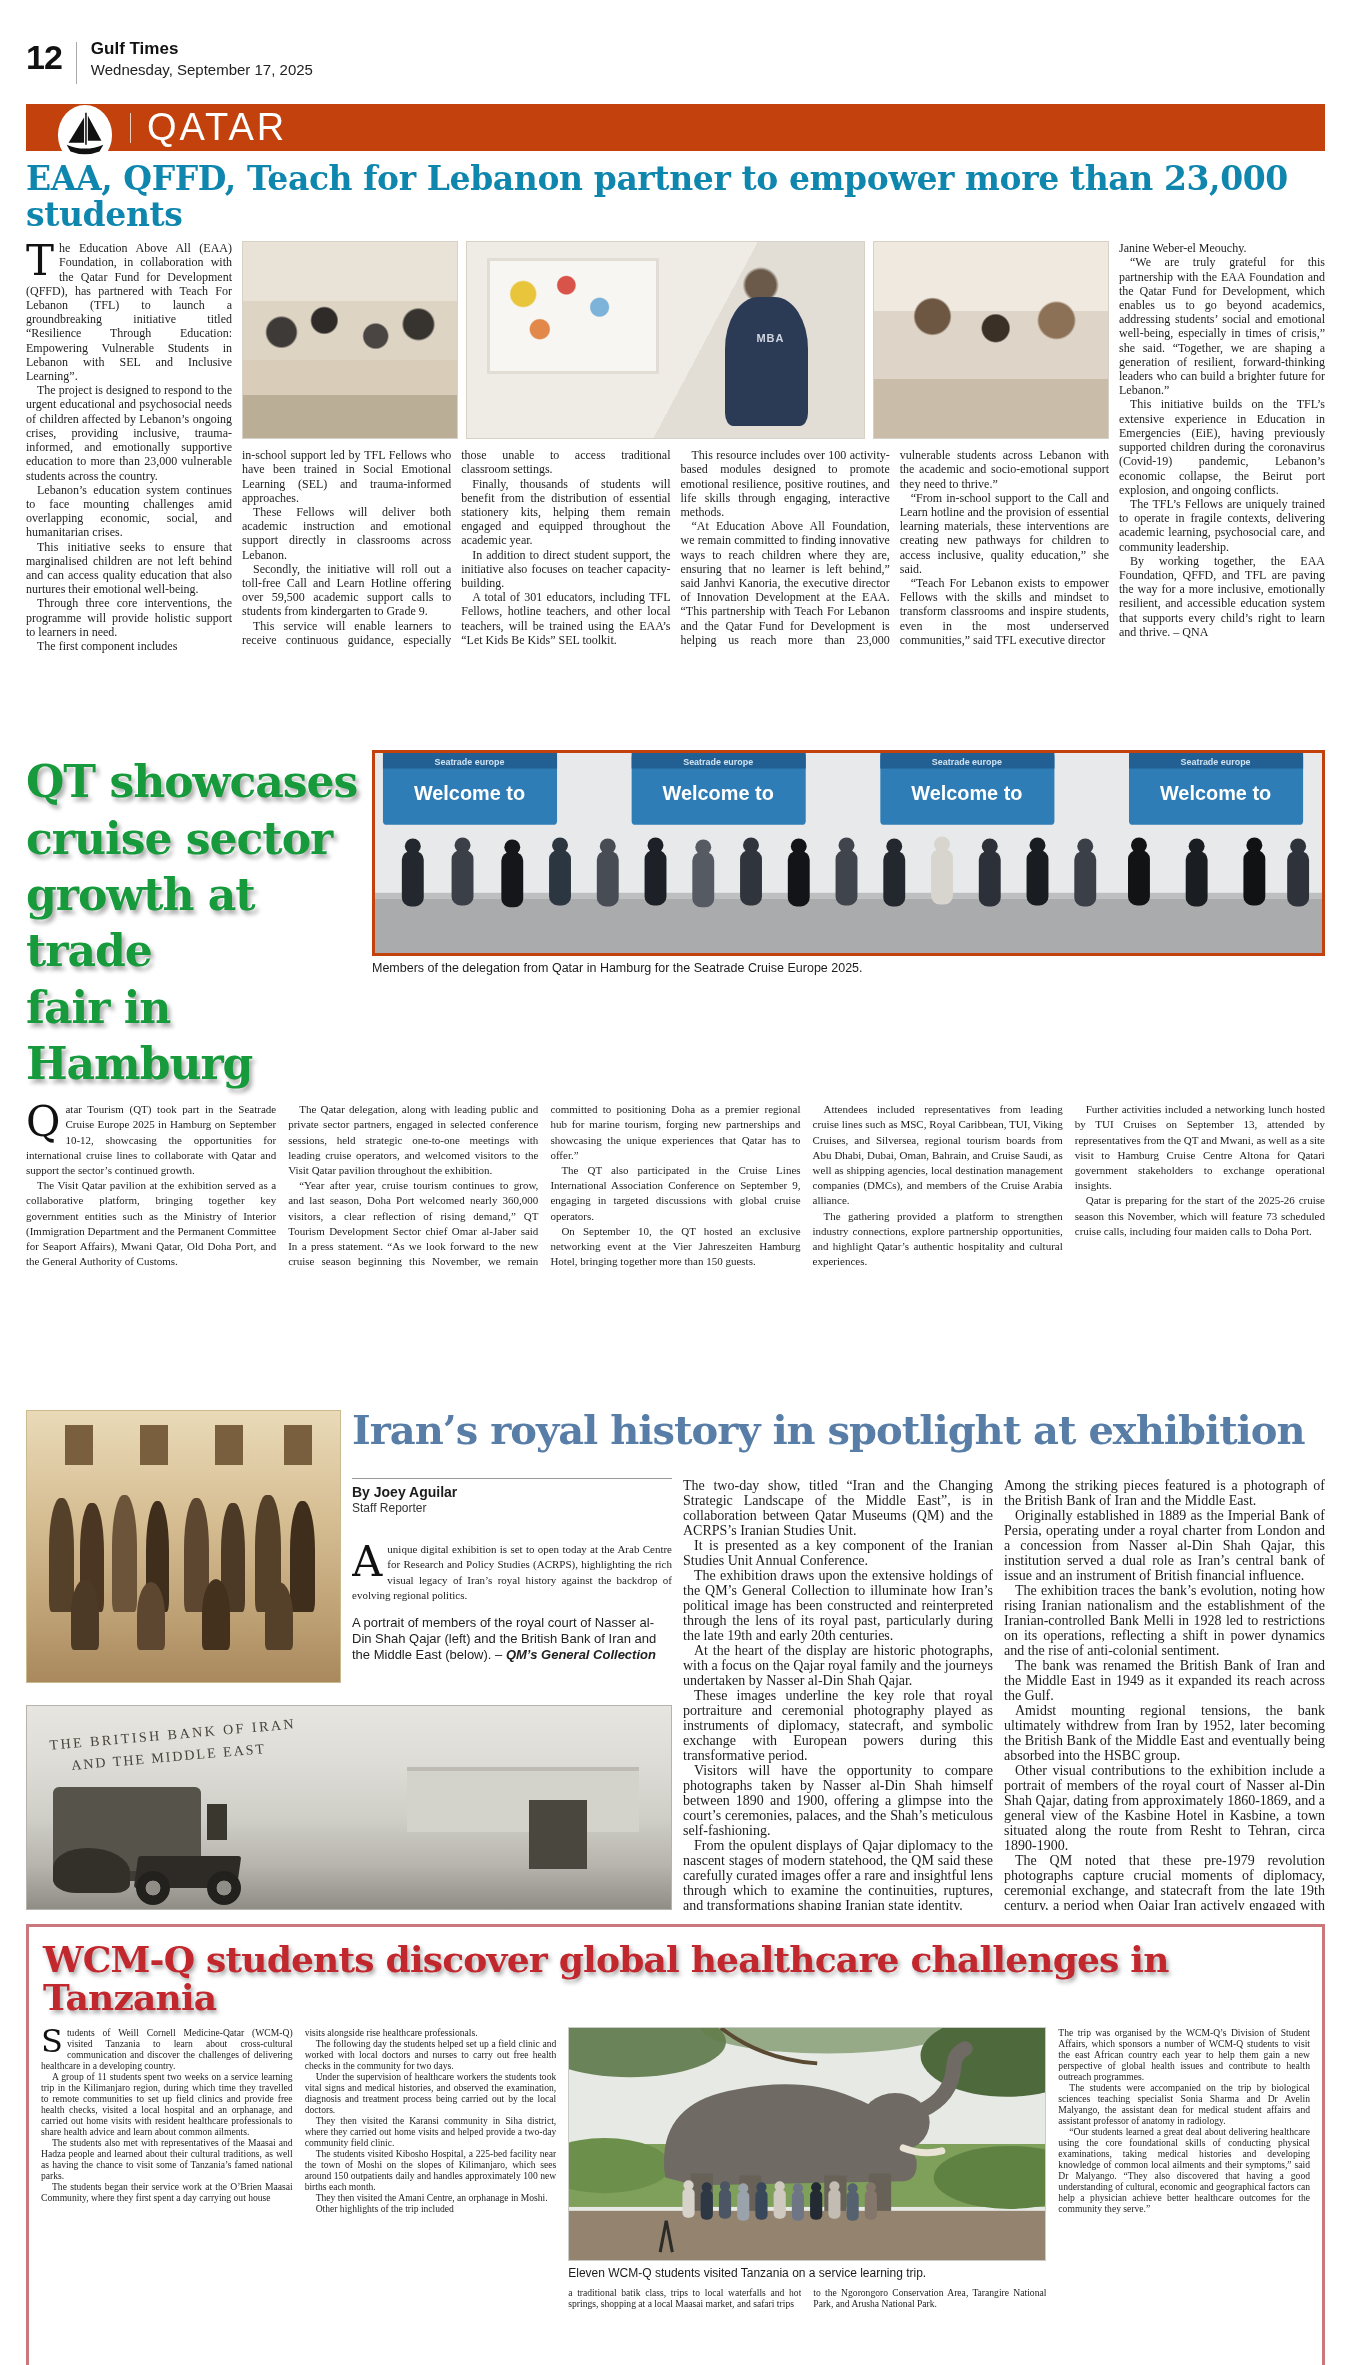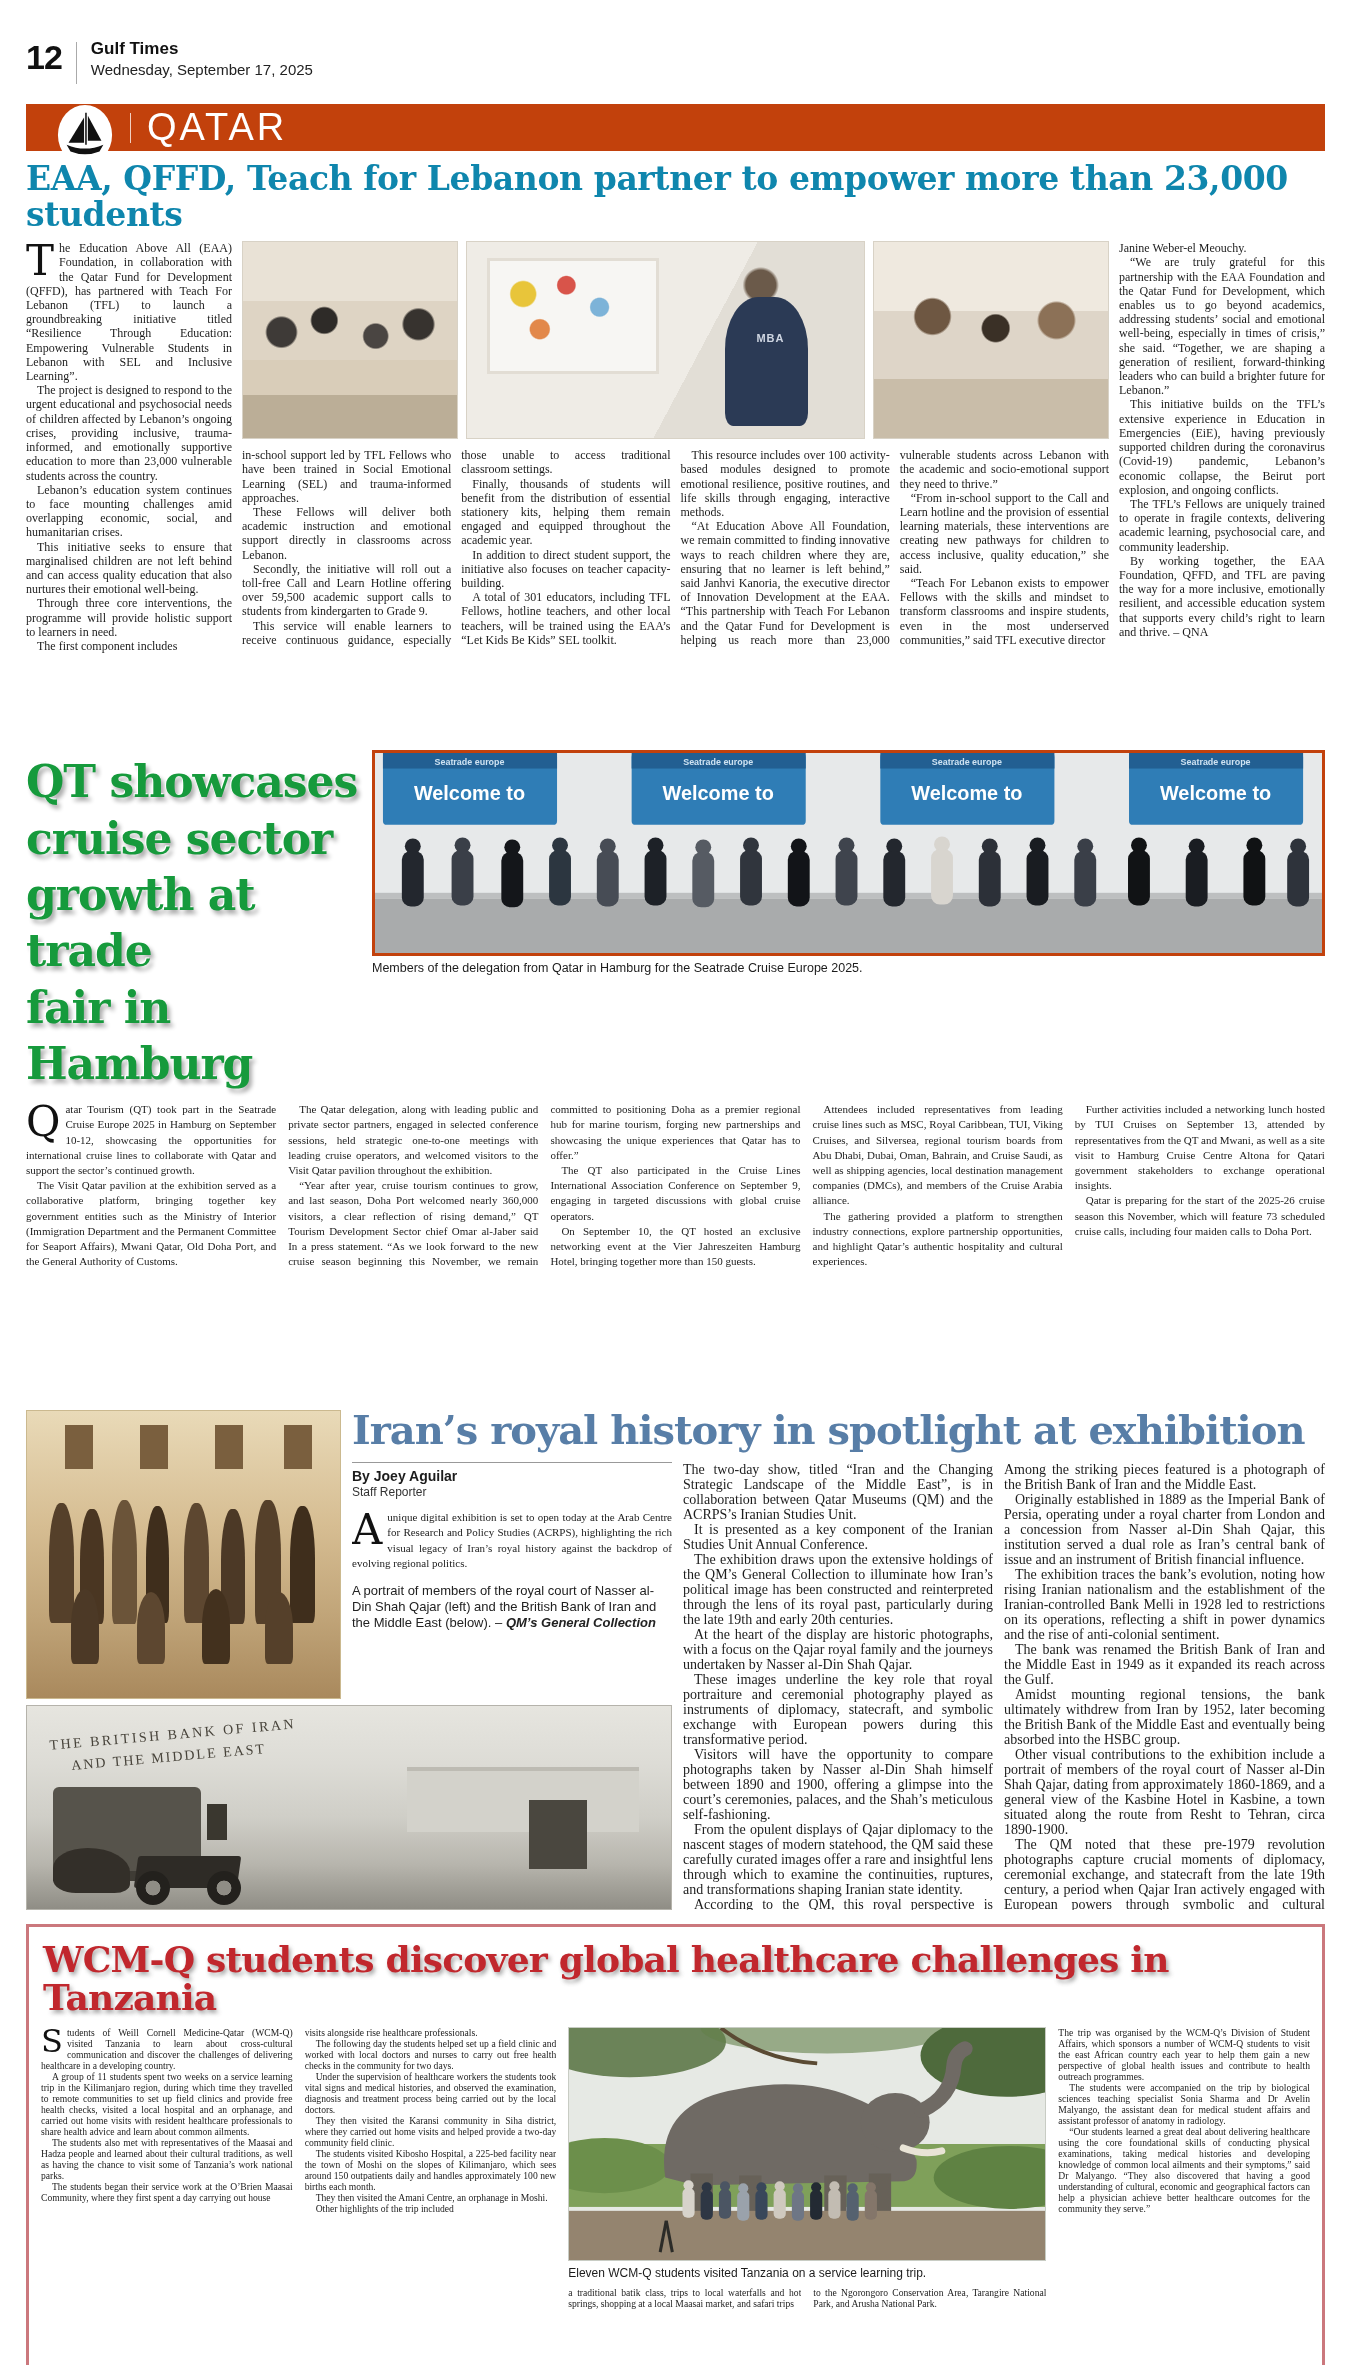--- a/index.html
+++ b/index.html
@@ -89,21 +89,21 @@
     text-shadow: -1px -1px 0 #fff, 3px 4px 4px rgba(0,0,0,.32); }
   .qt-head span { display: block; }
   .qt-fig { flex: 1; min-width: 0; }
   .qt-photo { height: 206px; border: 3px solid #c2410c; }
   .qt-photo svg { width: 100%; height: 100%; display: block; }
   .qt-fig .cap { margin-top: 5px; }
   .qt-cols { margin-top: 10px; column-count: 5; column-gap: 12px; height: 296px; }
 
   
   .iran { margin-top: 12px; display: grid; grid-template-columns: 315px 320px 310px 1fr;
-    grid-template-rows: 46px 42px 1fr 205px; gap: 6px 11px; height: 500px; }
+    grid-template-rows: 46px 42px 1fr 205px; gap: 22px 11px; height: 500px; }
   .iran-sepia { grid-column: 1; grid-row: 1 / 4; position: relative; border: 1px solid #cbb98f;
     background: linear-gradient(180deg, #e9dab8 0%, #d6bd92 40%, #c0a478 72%, #a9895d 100%); }
   .sep-win { position: absolute; top: 5%; width: 9%; height: 15%; background: #7a5f3e; }
   .sep-fig { position: absolute; border-radius: 45% 45% 10% 10%; }
   .iran-head { grid-column: 2 / 5; grid-row: 1; font: 700 40px/1 "DejaVu Serif", serif;
     color: #587ea7; letter-spacing: -1px; }
   .iran-byline { grid-column: 2; grid-row: 2; border-top: 1px solid #999; padding-top: 5px; }
   .by { font: 700 14px/1.2 "Liberation Sans", sans-serif; }
   .role { font: 12px/1.2 "Liberation Sans", sans-serif; color: #333; }
   .iran-cola { grid-column: 2; grid-row: 3; overflow: hidden; }
@@ -374,21 +374,21 @@
         <p>The exhibition invites attendees to contemplate the intricate relationship between visual culture and Iran’s evolving role within the Middle East.</p>
       </div>
   </article>
 
   <article class="wcm">
     <h2 class="wcm-head">WCM-Q students discover global healthcare challenges in Tanzania</h2>
     <div class="wcm-body">
       <div class="bt sz-wcm dc">
           <p>Students of Weill Cornell Medicine-Qatar (WCM-Q) visited Tanzania to learn about cross-cultural communication and discover the challenges of delivering healthcare in a developing country.</p>
           <p>A group of 11 students spent two weeks on a service learning trip in the Kilimanjaro region, during which time they travelled to remote communities to set up field clinics and provide free health checks, visited a local hospital and an orphanage, and carried out home visits with resident healthcare professionals to share health advice and learn about common ailments.</p>
-          <p>The students also met with representatives of the Maasai and Hadza people and learned about their cultural traditions, as well as having the chance to visit some of Tanzania’s work national parks.</p>
+          <p>The students also met with representatives of the Maasai and Hadza people and learned about their cultural traditions, as well as having the chance to visit some of Tanzania’s famed national parks.</p>
           <p>The students began their service work at the O’Brien Maasai Community, where they first spent a day carrying out house</p>
         </div>
       <div class="bt sz-wcm">
           <p>visits alongside rise healthcare professionals.</p>
           <p>The following day the students helped set up a field clinic and worked with local doctors and nurses to carry out free health checks in the community for two days.</p>
           <p>Under the supervision of healthcare workers the students took vital signs and medical histories, and observed the examination, diagnosis and treatment process being carried out by the local doctors.</p>
           <p>They then visited the Karansi community in Siha district, where they carried out home visits and helped provide a two-day community field clinic.</p>
           <p>The students visited Kibosho Hospital, a 225-bed facility near the town of Moshi on the slopes of Kilimanjaro, which sees around 150 outpatients daily and handles approximately 100 new births each month.</p>
           <p>They then visited the Amani Centre, an orphanage in Moshi.</p>
           <p>Other highlights of the trip included</p>

